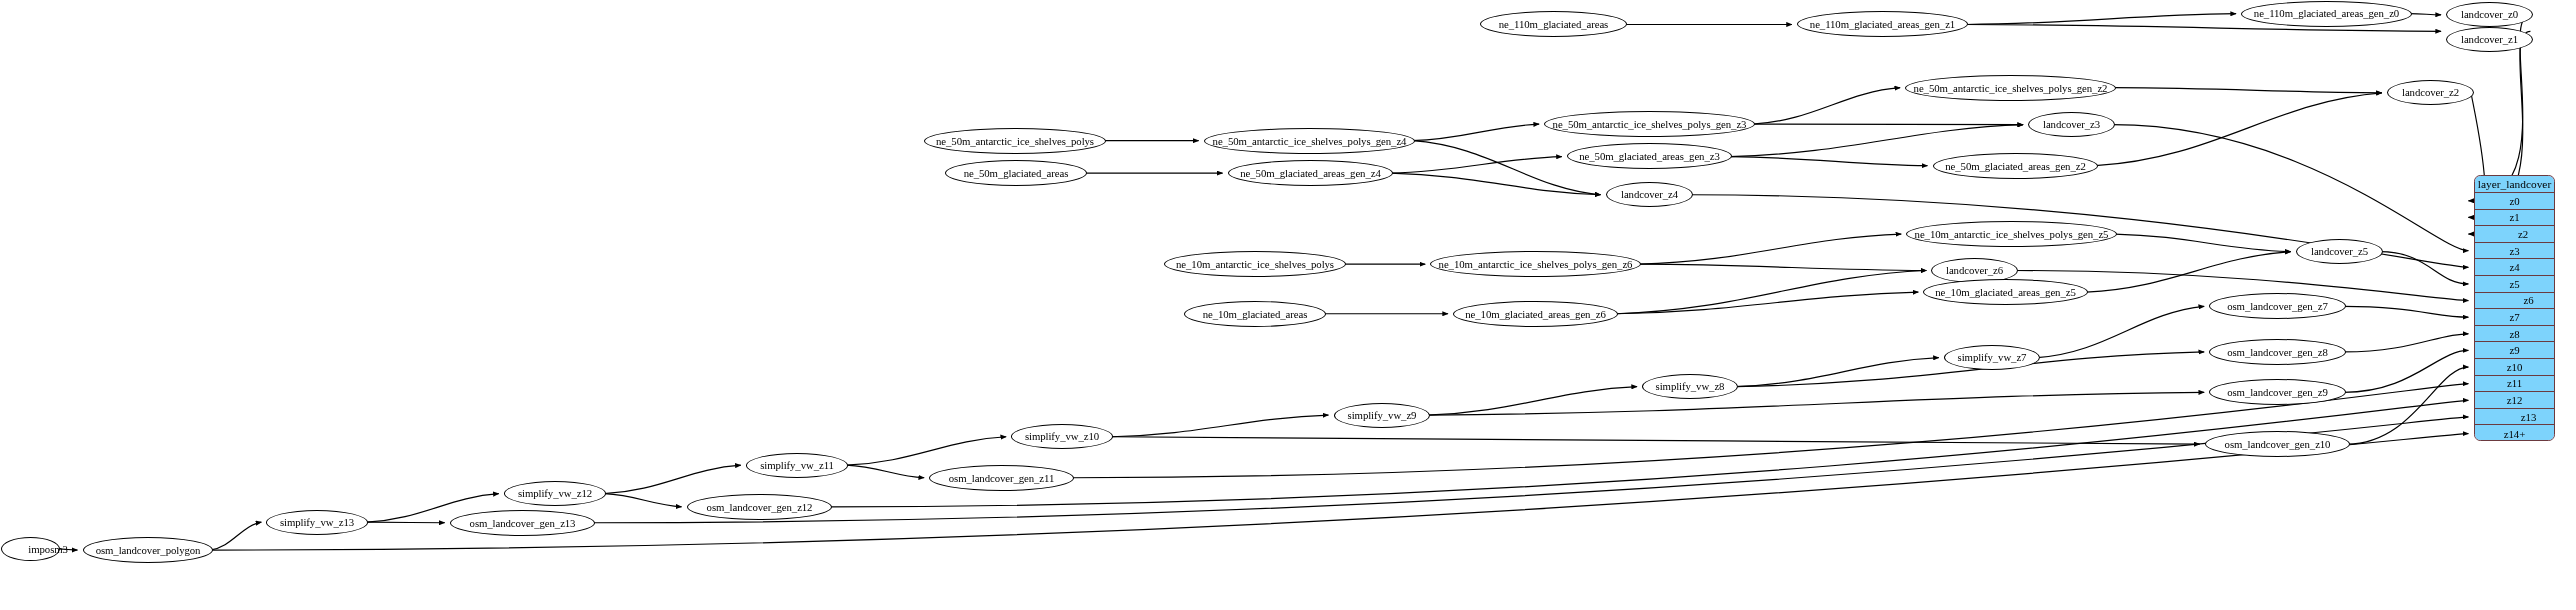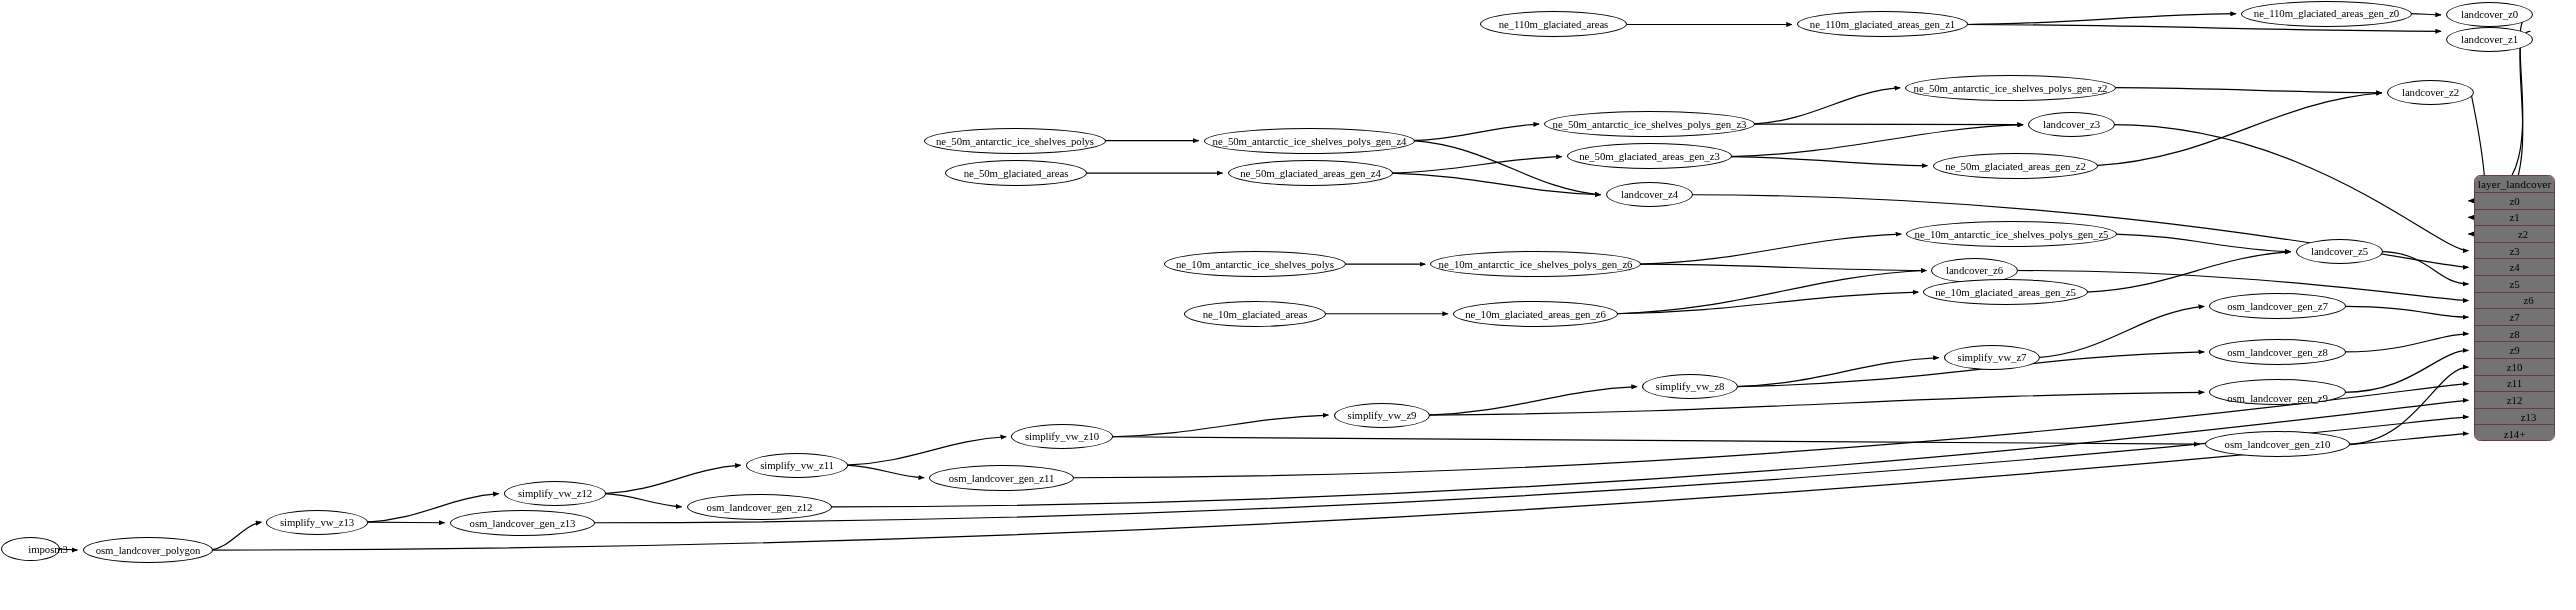--- a/index.html
+++ b/index.html
@@ -7,21 +7,21 @@
          font-family:"Liberation Serif", serif;overflow:hidden;}
   #wires{position:absolute;left:0;top:0;width:2576px;height:611px;pointer-events:none;}
   .node{position:absolute;display:flex;align-items:center;justify-content:center;
         border:0.9px solid #000;border-radius:50%;background:#ffffff;
         color:#000;white-space:nowrap;box-sizing:border-box;}
   .node span{font-size:10.8px;line-height:1;letter-spacing:-0.1px;}
   .legend{position:absolute;border:0.9px solid #6b3a3f;border-radius:6.3px;
           background:#ffc0cb;box-sizing:border-box;overflow:hidden;}
   .legend .lrow{display:flex;align-items:center;justify-content:center;
           border-bottom:0.9px solid #6b3a3f;box-sizing:border-box;
-          font-size:10.8px;color:#000;background:#737373;}
+          font-size:10.8px;color:#000;background:#7dd3fc;}
   .legend .lrow:last-child{border-bottom:none;}
   .legend .lhead{font-size:11.4px;}
 </style>
 </head>
 <body>
 
 <div id="stage">
   <svg id="wires" viewBox="0 0 4524 1073" width="2576" height="611">
     <defs>
       <marker id="ah" markerWidth="11" markerHeight="9" refX="10" refY="4.5" orient="auto" markerUnits="userSpaceOnUse">
@@ -164,21 +164,21 @@
       </div>
       <div class="node" style="left: 1944px; top: 345px; width: 96px; height: 25px;">
         <span>simplify_vw_z7</span>
       </div>
       <div class="node" style="left: 2209px; top: 339px; width: 137px; height: 26px;">
         <span>osm_landcover_gen_z8</span>
       </div>
       <div class="node" style="left: 1642px; top: 374px; width: 96px; height: 25px;">
         <span>simplify_vw_z8</span>
       </div>
-      <div class="node" style="left: 2209px; top: 379px; width: 137px; height: 26px; align-items: flex-end;">
+      <div class="node" style="left: 2209px; top: 379px; width: 137px; height: 26px;">
         <span>osm_landcover_gen_z9</span>
       </div>
       <div class="node" style="left: 1334px; top: 403px; width: 96px; height: 25px;">
         <span>simplify_vw_z9</span>
       </div>
       <div class="node" style="left: 2205px; top: 431px; width: 145px; height: 26px;">
         <span>osm_landcover_gen_z10</span>
       </div>
       <div class="node" style="left: 1011px; top: 424px; width: 102px; height: 25px;">
         <span>simplify_vw_z10</span>

